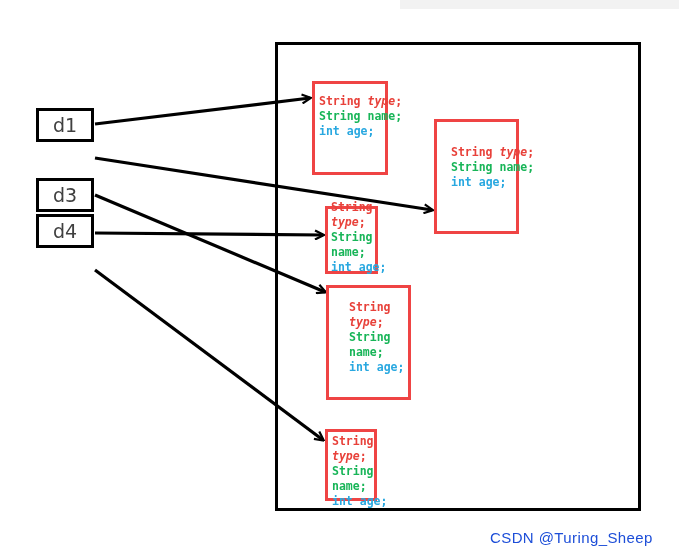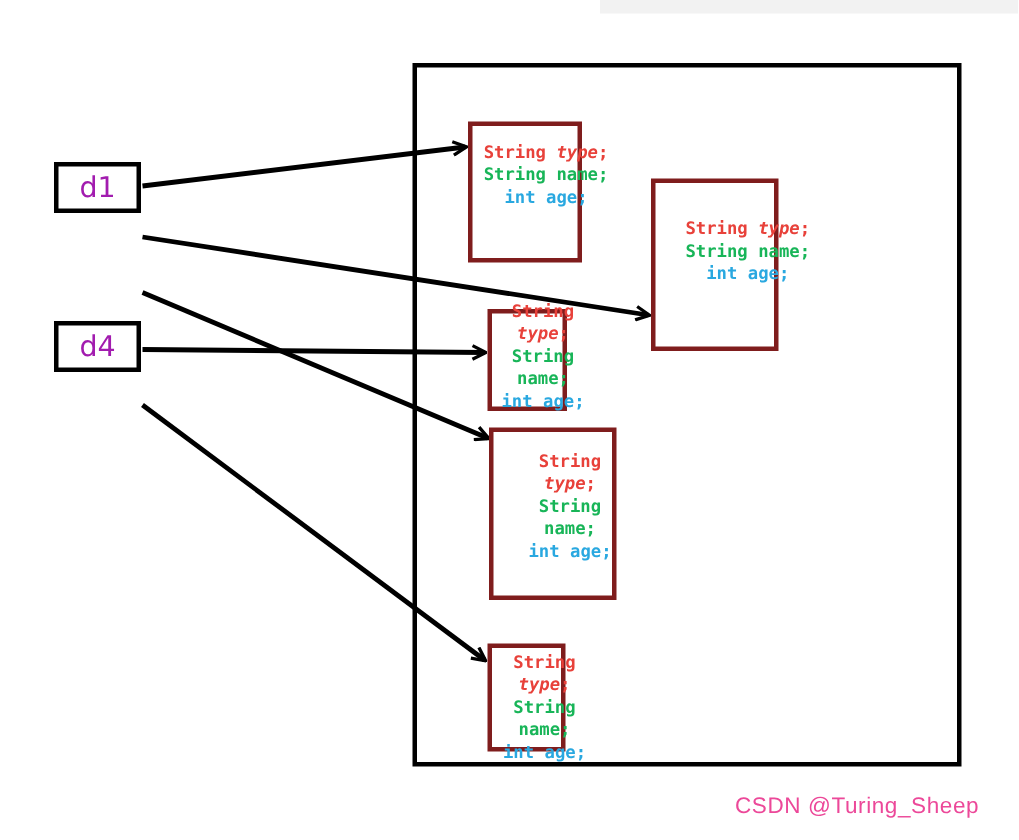--- a/index.html
+++ b/index.html
@@ -48,29 +48,28 @@
     left: 36px;
     width: 58px;
     height: 34px;
     border: 3px solid #000000;
     box-sizing: border-box;
     background: #ffffff;
     display: flex;
     align-items: center;
     justify-content: center;
     font-size: 19px;
-    color: #a21caf;
+    color: #404040;
     font-family: "DejaVu Sans", sans-serif;
   }
   .codebox {
     position: absolute;
-    border: 3px solid #7f1d1d;
+    border: 3px solid #ef4444;
     box-sizing: border-box;
     background: #ffffff;
-    text-align: center;
   }
   .codebox .code {
     position: absolute;
     font-family: "DejaVu Sans Mono", monospace;
     font-weight: bold;
     font-size: 11.5px;
     line-height: 15px;
     white-space: normal;
     word-break: normal;
   }
@@ -97,21 +96,21 @@
 
   
   #box5 { left: 325px; top: 429px; width: 52px; height: 72px; }
   #box5 .code { left: 4px; top: 2px; width: 62px; }
 
   .watermark {
     position: absolute;
     left: 490px;
     top: 529px;
     font-size: 15px;
-    color: #ec4899;
+    color: #1d4ed8;
     font-family: "Liberation Sans", sans-serif;
     letter-spacing: 0.4px;
   }
 </style>
 </head>
 <body>
 
 <div id="stage">
 
   <div class="top-band"></div>
@@ -128,20 +127,23 @@
       <line x1="95" y1="233" x2="323" y2="235"></line>
       <line x1="95" y1="195" x2="325" y2="292"></line>
       <line x1="95" y1="270" x2="323" y2="440"></line>
     </g>
   </svg>
 
   <div class="container-rect"></div>
 
   <div class="dbox" style="top:108px">
     <span>d1</span>
+  </div>
+  <div class="dbox" style="top:178px">
+    <span>d3</span>
   </div>
   <div class="dbox" style="top:214px">
     <span>d4</span>
   </div>
 
   <div class="codebox" id="box1">
     <div class="code">
       <span class="tok-type">String</span><span class="tok-type"> </span><span class="tok-ital">type</span><span class="tok-type">;</span><br>
       <span class="tok-name">String</span><span class="tok-name"> </span><span class="tok-name">name</span><span class="tok-name">;</span><br>
       <span class="tok-int">int</span><span class="tok-int"> </span><span class="tok-int">age</span><span class="tok-int">;</span>

